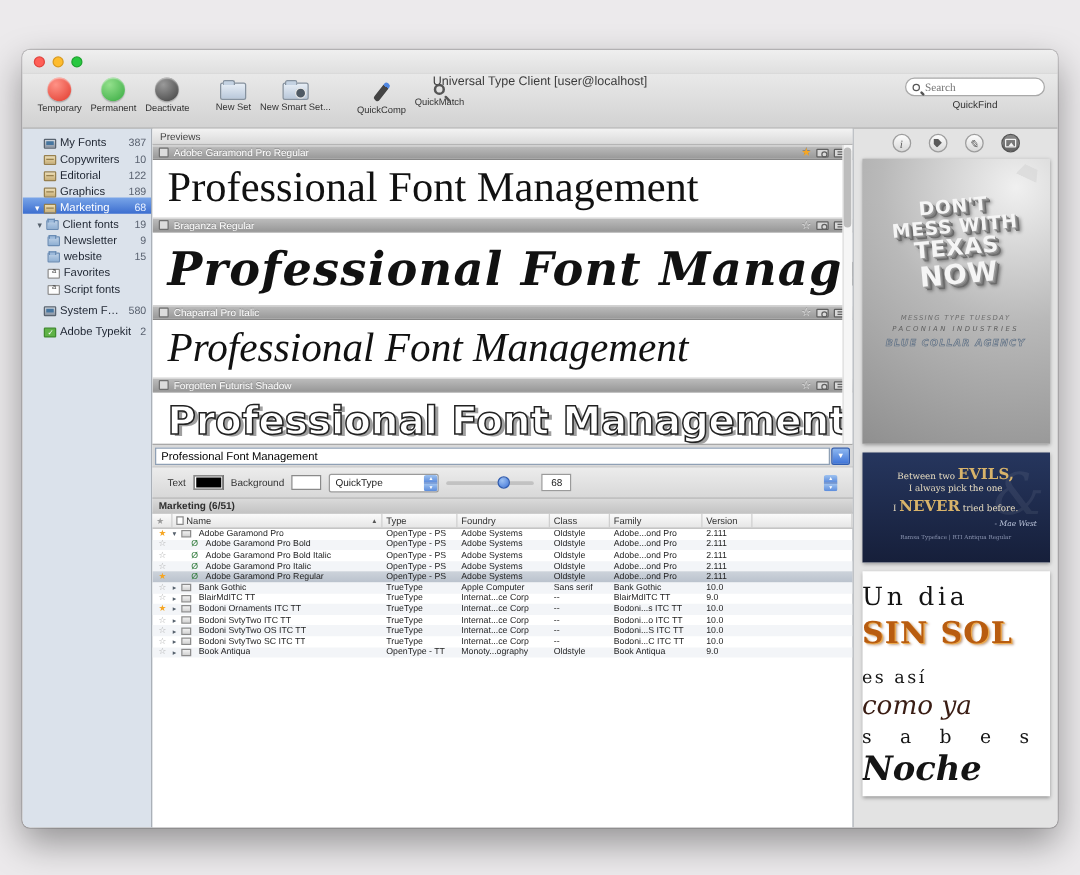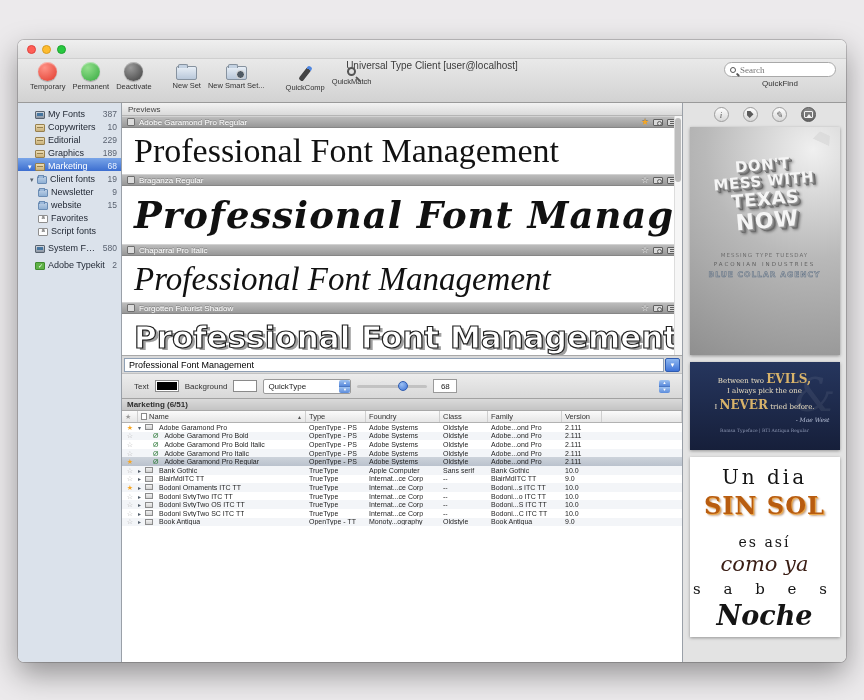--- a/index.html
+++ b/index.html
@@ -164,34 +164,34 @@
                    border-right:3px solid transparent; border-bottom:4px solid currentColor; }
 
   .poster { width:150px; flex:none; box-shadow:0 1px 3px rgba(0,0,0,.35); margin-bottom:7px; overflow:hidden; }
   .poster.texas { height:228px; background:radial-gradient(circle at 82% 10%, #f0f0f0, #b9b9b9 45%, #8f8f8f);
                   text-align:center; font-family:"DejaVu Sans",sans-serif; position:relative; }
   .lamp { position:absolute; right:8px; top:6px; width:18px; height:10px; background:#d9d9d9;
           clip-path:polygon(20% 0,80% 0,100% 100%,0 100%); transform:rotate(25deg); opacity:.8; }
   .tx-main { margin-top:30px; transform:rotate(-5deg); font-weight:bold; color:#f5f5f5; line-height:1.08; letter-spacing:.5px;
              text-shadow:1px 1px 0 #9a9a9a,2px 2px 0 #7f7f7f,3px 3px 0 #696969,4px 4px 3px rgba(0,0,0,.45); }
   .tx1{font-size:15px} .tx2{font-size:15px} .tx3{font-size:18px} .tx4{font-size:22px}
-  .tx-smalls { margin-top:18px; line-height:1.7; }
+  .tx-smalls { margin-top:18px; line-height:1.7;font-style:italic; }
   .txs1 { font-size:5.5px; color:#6e6e6e; letter-spacing:1px; }
   .txs2 { font-size:5.5px; color:#5f5f5f; letter-spacing:2px; }
   .txs3 { font-size:7.5px; font-weight:bold; color:transparent; -webkit-text-stroke:.5px #5f7186; letter-spacing:1px; }
 
   .poster.mae { height:88px; background:linear-gradient(#26365e,#161f3a); color:#e7dcc0;
                 font-family:"DejaVu Serif",serif; text-align:center; padding-top:9px; position:relative; }
   .mae-amp { position:absolute; right:4px; top:6px; font-size:46px; color:rgba(255,255,255,.07); font-style:italic; }
   .mae-l { font-size:7px; line-height:1.35; position:relative; }
   .mae-gold { font-size:12px; color:#d8b36a; font-weight:bold; }
   .mae-attr { font-size:6px; color:#b9c2d8; text-align:right; padding-right:10px; margin-top:3px; font-style:italic; }
   .mae-footer { font-size:4.5px; color:#8a94b0; margin-top:5px; }
 
-  .poster.sol { height:180px; background:#fff; font-family:"DejaVu Serif",serif; text-align:center; padding-top:8px; color:#141414; }
+  .poster.sol { height:180px; background:#fff; font-family:"DejaVu Serif",serif; text-align:left; padding-top:8px; color:#141414; }
   .sol1 { font-size:20px; letter-spacing:3px; }
   .sol2 { font-size:24px; font-weight:bold; color:#b85c10; letter-spacing:1px;
           text-shadow:1px 1px 0 #eaa94e, 2px 2px 2px rgba(120,50,0,.45); margin-top:2px; }
   .sol3 { font-size:14px; letter-spacing:2px; margin-top:14px; }
   .sol4 { font-size:21px; font-style:italic; color:#3a1d14; margin-top:2px; }
   .sol5 { font-size:15px; letter-spacing:9px; margin-top:4px; }
   .sol6 { font-size:27px; font-weight:bold; font-style:italic; margin-top:2px; }
 </style>
 </head>
 <body>
@@ -259,21 +259,21 @@
       <div class="srow">
         <span class="disc"></span>
         <span class="ic ic-set"></span>
         <span class="slabel">Copywriters</span>
         <span class="scount">10</span>
       </div>
       <div class="srow">
         <span class="disc"></span>
         <span class="ic ic-set"></span>
         <span class="slabel">Editorial</span>
-        <span class="scount">229</span>
+        <span class="scount">122</span>
       </div>
       <div class="srow">
         <span class="disc"></span>
         <span class="ic ic-set"></span>
         <span class="slabel">Graphics</span>
         <span class="scount">189</span>
       </div>
       <div class="srow sel">
         <span class="disc open"></span>
         <span class="ic ic-set"></span>

